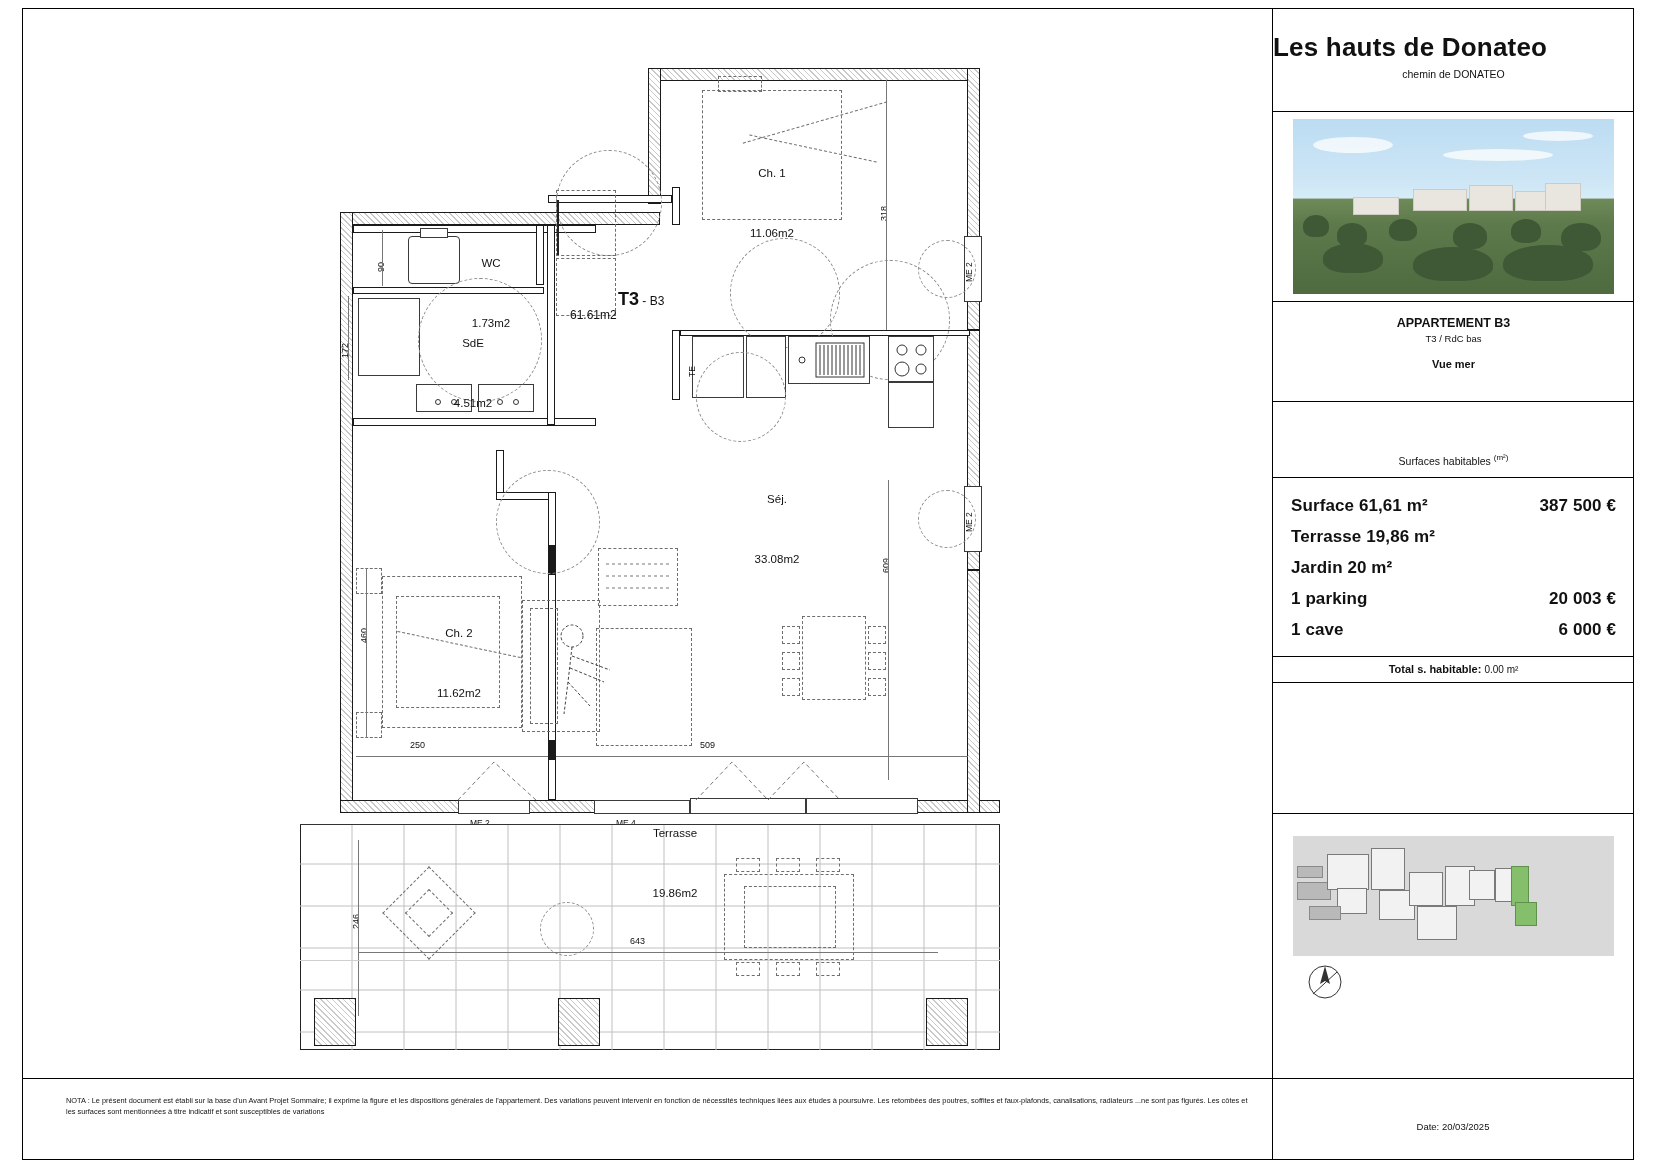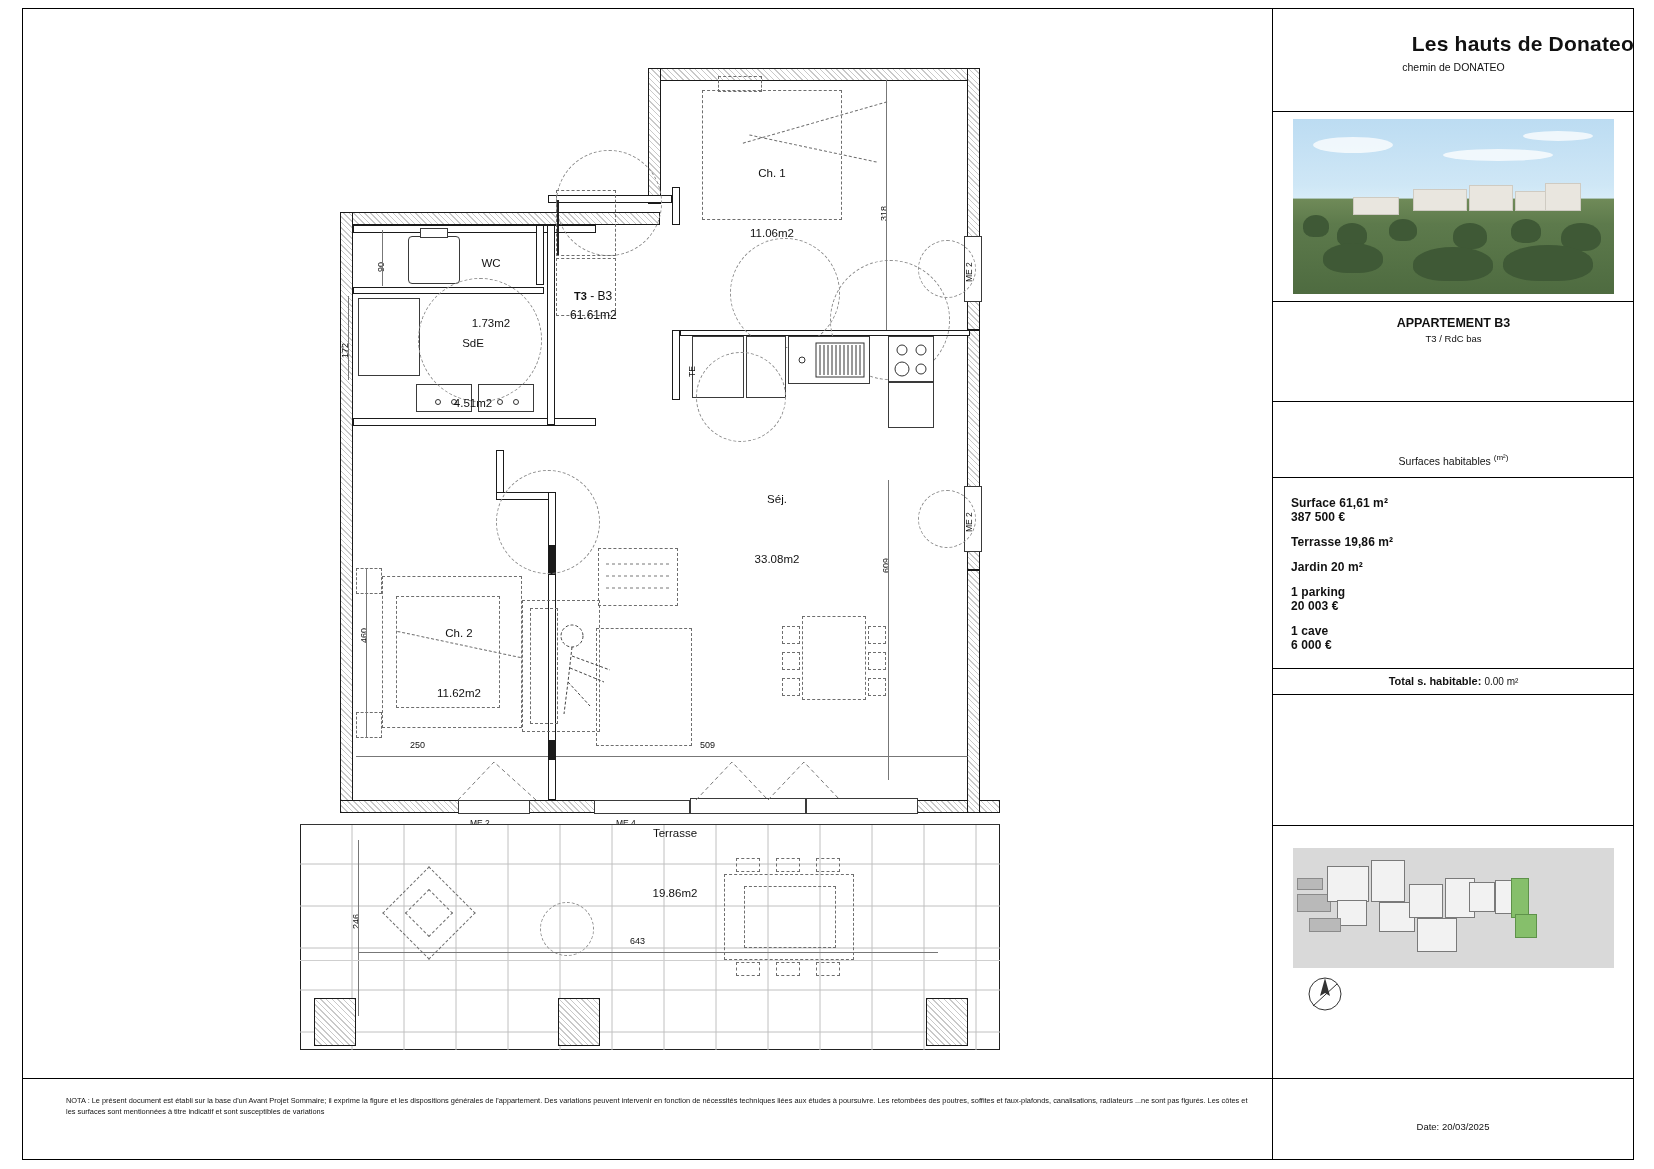--- a/index.html
+++ b/index.html
@@ -17,21 +17,21 @@
     position:absolute; left:22px; top:8px; width:1612px; height:1152px;
     border:1px solid #000;
   }
   
   #side-panel {
     position:absolute; left:1272px; top:8px; width:362px; height:1152px;
     border-left:1px solid #000;
   }
   .panel-box { border-bottom:1px solid #000; position:relative; }
   .panel-title {
-    text-align:right; font-size:21px; font-weight:bold; letter-spacing:.2px;
+    text-align:left; font-size:26px; font-weight:bold; letter-spacing:.2px;
     padding-top:24px;
   }
   .panel-sub { text-align:center; font-size:10.5px; padding:5px 0 14px 0; }
   
   #render-img {
     height:190px; position:relative; overflow:hidden;
     border-bottom:1px solid #000;
   }
   #render-inner {
     position:absolute; left:20px; right:20px; top:7px; bottom:7px;
@@ -44,21 +44,21 @@
   }
   .tree { position:absolute; background:#3f5936; border-radius:50% 50% 40% 40%; }
   
   .apt-name { text-align:center; font-size:12.5px; font-weight:bold; padding-top:14px;}
   .apt-type { text-align:center; font-size:9.5px; padding-top:3px;}
   .apt-view { text-align:center; font-size:11px; font-weight:bold; padding:14px 0 12px 0;}
   
   .surf-head { text-align:center; font-size:10.5px; padding:11px 0 10px 0; border-bottom:1px solid #000;}
   .surf-head sup { font-size:8px; }
   .surf-body { padding:13px 18px 10px 18px; min-height:170px; }
-  .surf-row { display:flex; justify-content:space-between; font-size:12px; font-weight:bold; padding:5px 0 6px 0;flex-direction:column;}
+  .surf-row { display:flex; justify-content:space-between; font-size:17px; font-weight:bold; padding:5px 0 6px 0;}
   .surf-row .lbl { letter-spacing:.1px; }
   .surf-row .val { letter-spacing:.1px; }
   .total-row {
     border-top:1px solid #000; border-bottom:1px solid #000;
     text-align:center; font-size:11px; padding:6px 0 7px 0;
   }
   .total-row b { font-weight:bold; }
   .total-row span.small { font-size:10px; font-weight:normal;}
   
   #locator { height:200px; position:relative; }
@@ -100,21 +100,21 @@
   .room-label .ar { display:block;margin-top:44px; }
   .dim { position:absolute; font-size:9px; color:#111; }
   .dim-v { position:absolute; font-size:9px; color:#111; transform:rotate(-90deg); transform-origin:center;}
   .me-tag { position:absolute; font-size:8.5px; }
   .me-tag-v { position:absolute; font-size:8.5px; transform:rotate(-90deg); transform-origin:center; }
   .dash { position:absolute; border:1px dashed #6e6e6e; }
   .dashline { position:absolute; border-top:1px dashed #6e6e6e; }
   .arc { position:absolute; border:1px dashed #8d8d8d; border-radius:50%; }
   .solid-box { position:absolute; border:1px solid #3a3a3a; background:#fff;}
   .apt-code { position:absolute; font-size:12px; }
-  .apt-code b { font-size:11px; }
+  .apt-code b { font-size:18px;margin-left:44px; }
   svg { display:block; overflow:visible; }
 </style>
 </head>
 <body>
 
 <div id="page-frame"></div>
 
 <div id="plan">
 
   <div class="wall-h" style="left:348px;top:28px;width:332px;height:13px;"></div>
@@ -379,20 +379,21 @@
       <div class="tree" style="left:268px;top:104px;width:40px;height:28px;"></div>
       <div class="tree" style="left:30px;top:124px;width:60px;height:30px;"></div>
       <div class="tree" style="left:120px;top:128px;width:80px;height:34px;"></div>
       <div class="tree" style="left:210px;top:126px;width:90px;height:36px;"></div>
     </div>
   </div>
 
   <div class="panel-box" style="height:100px;">
     <div class="apt-name">APPARTEMENT B3</div>
     <div class="apt-type">T3 / RdC bas</div>
+    <div class="apt-view">Vue mer</div>
   </div>
 
   <div class="panel-box" style="height:40px;border-bottom:none;"></div>
 
   <div class="surf-head">
     <span>Surfaces habitables</span>
     <sup>(m²)</sup>
   </div>
 
   <div class="surf-body">

